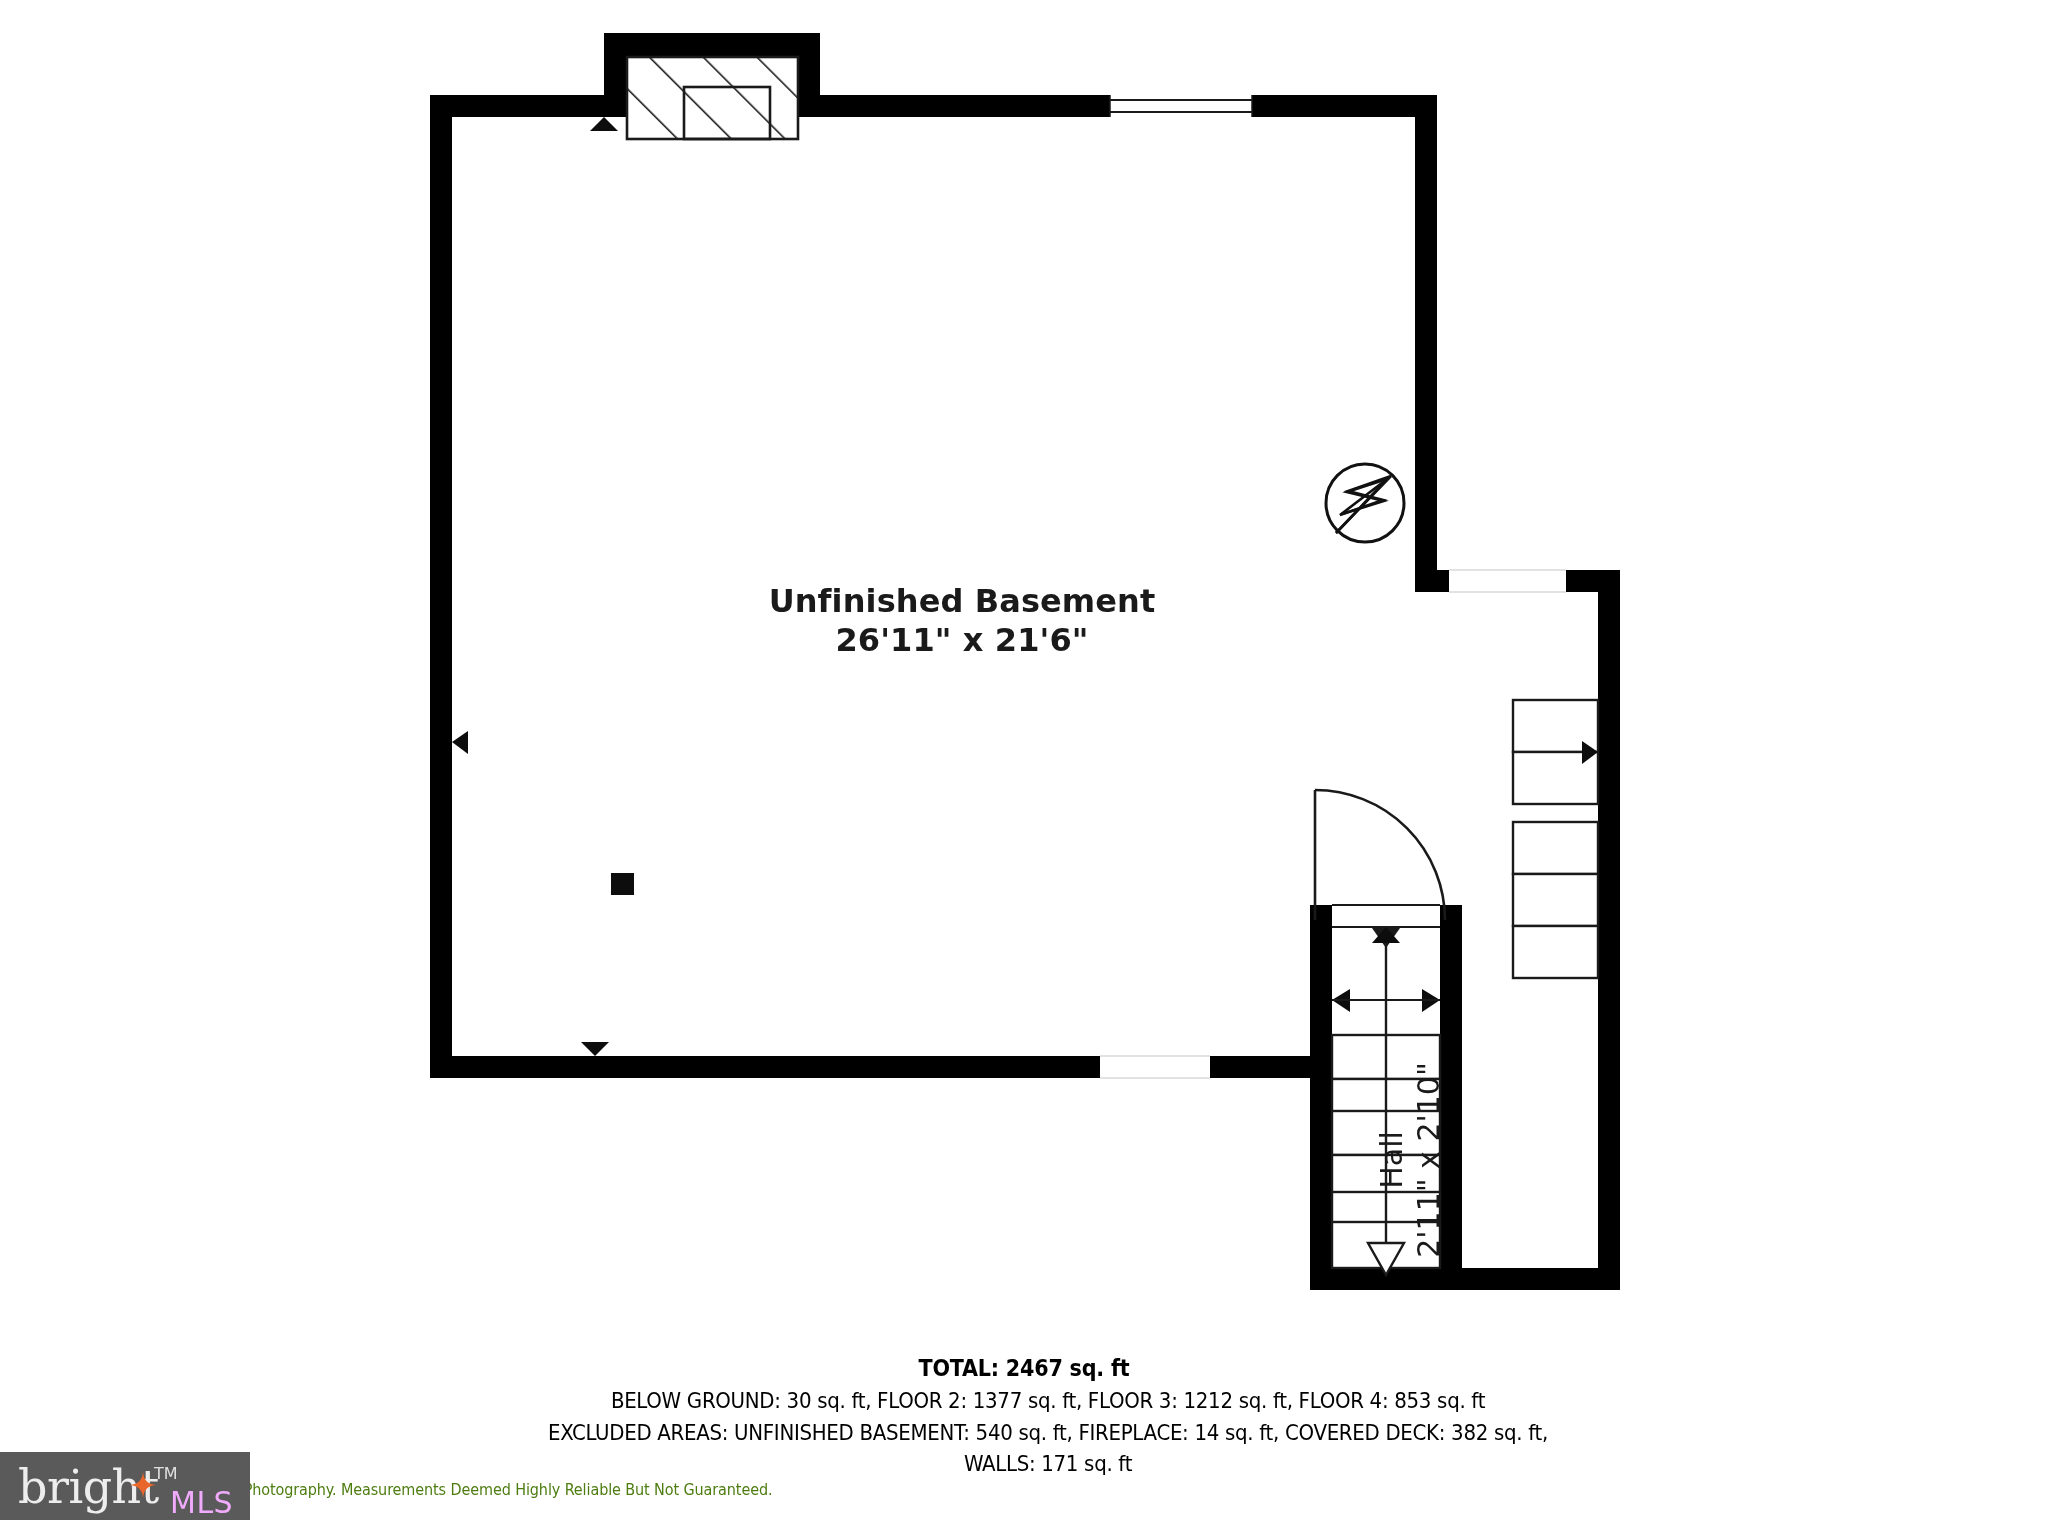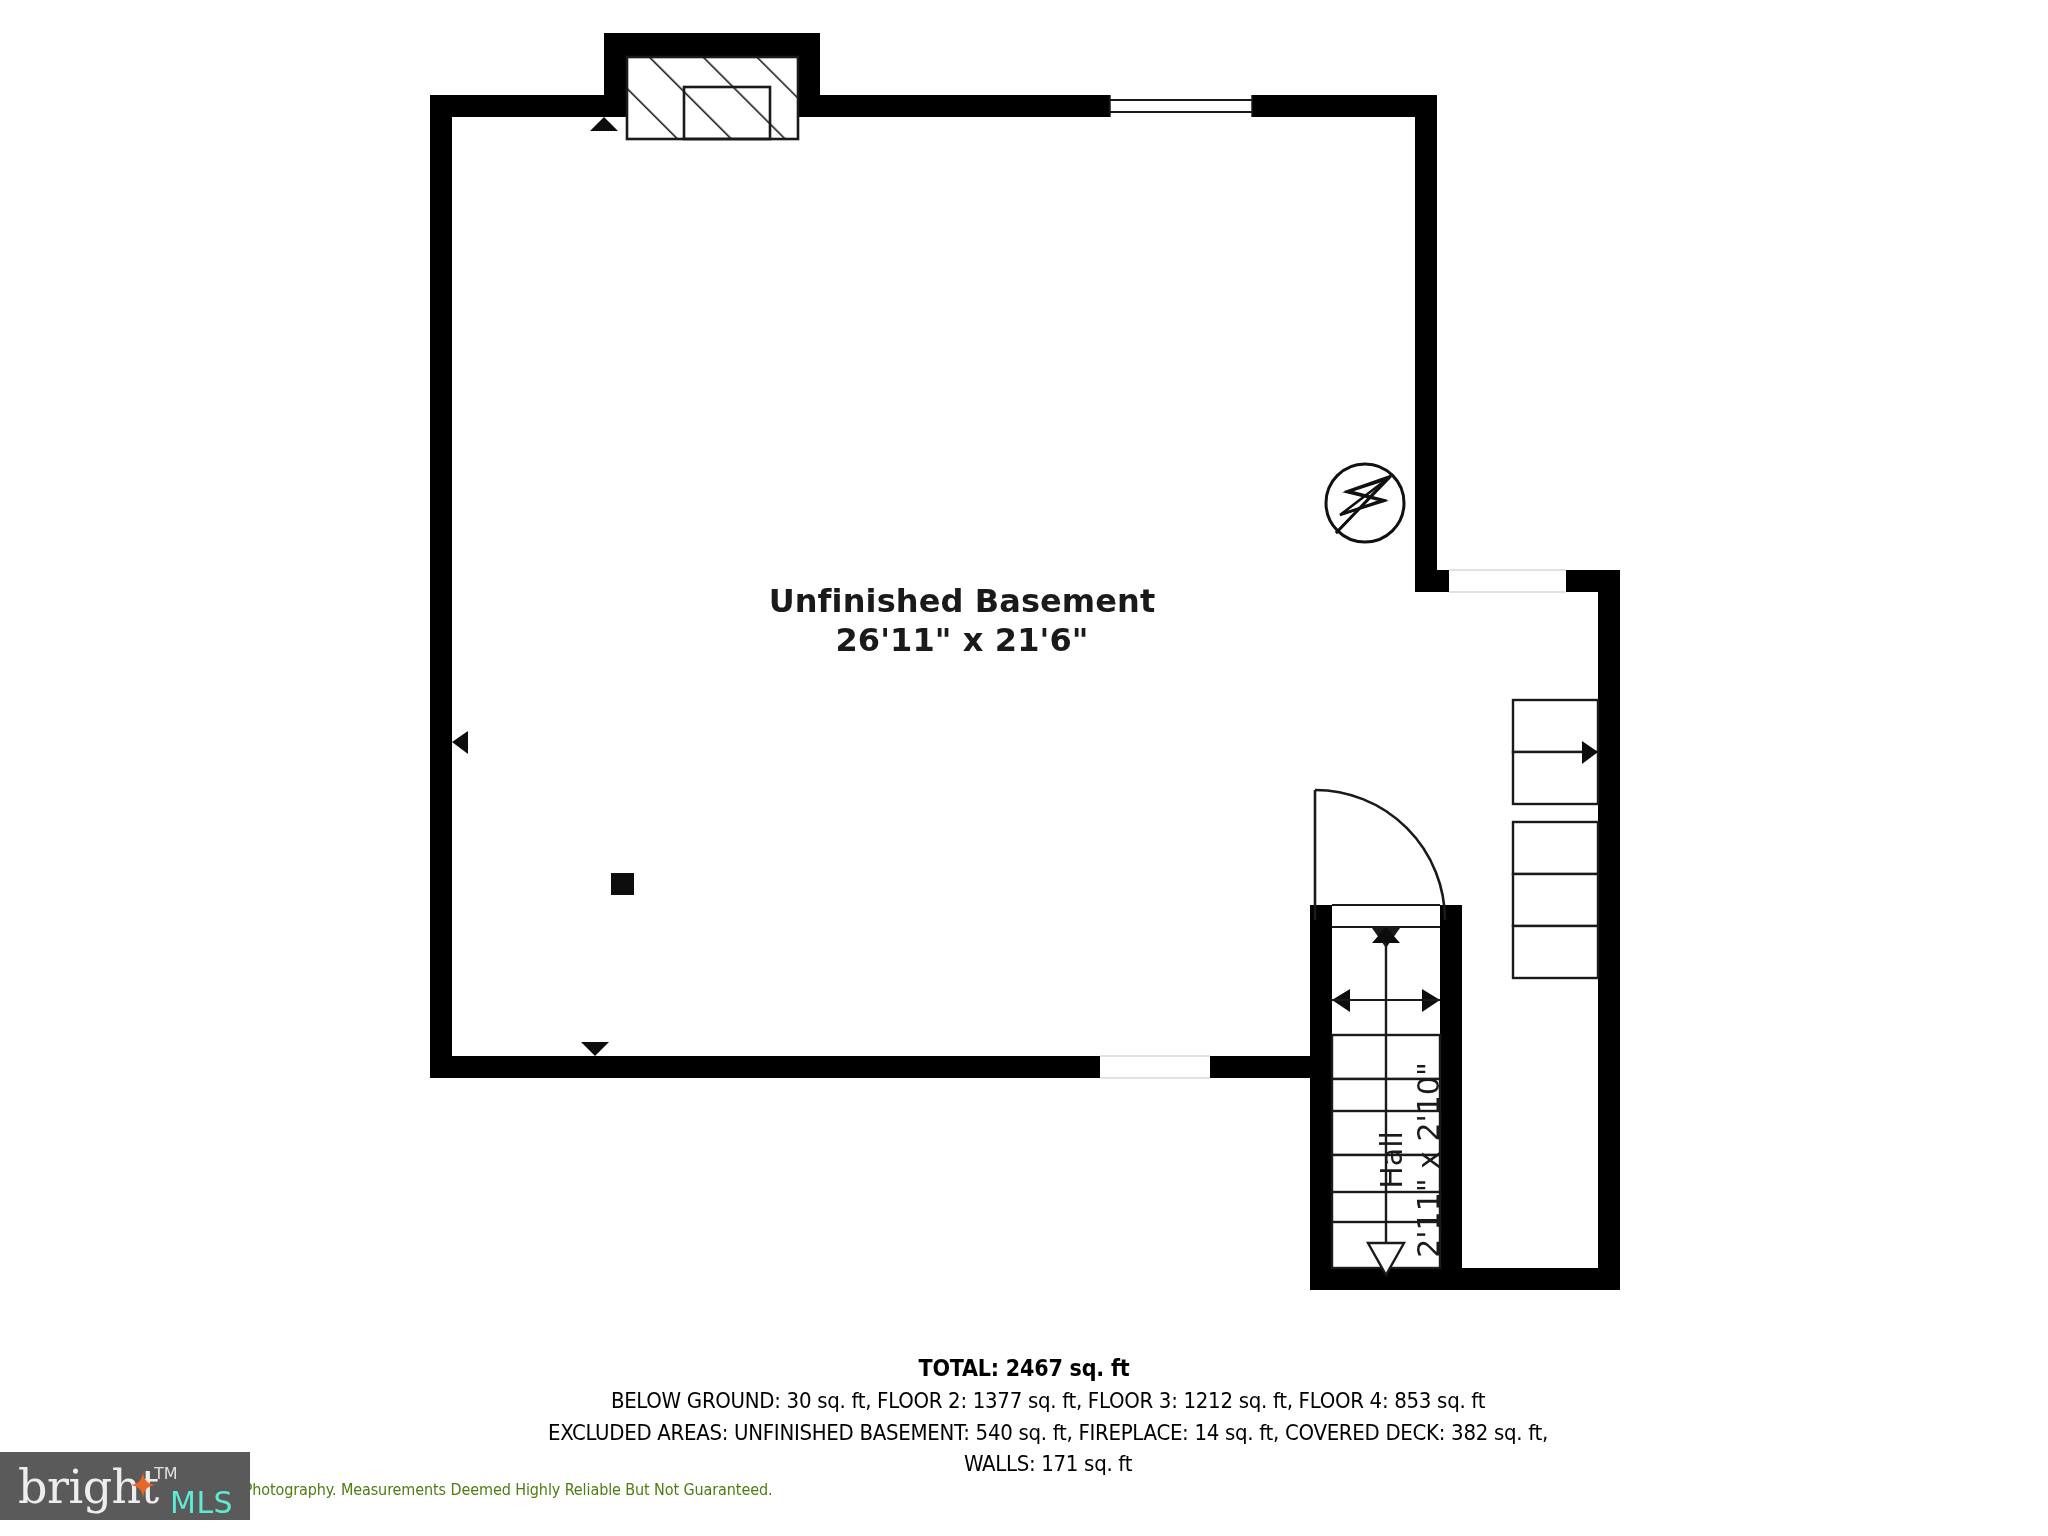--- a/index.html
+++ b/index.html
@@ -148,21 +148,21 @@
     font-size: 16px;
     color: #e0e0e0;
     line-height: 1;
   }
   #brand-logo .brand-mls {
     position: absolute;
     left: 152px;
     top: 26px;
     font-family: "DejaVu Sans", "Liberation Sans", sans-serif;
     font-size: 30px;
-    color: #5eead4;
+    color: #f0abfc;
     letter-spacing: 0.5px;
     line-height: 1;
   }
 </style>
 </head>
 <body>
 
 <div id="plan-stage">
 
   <svg id="floorplan-svg" viewBox="0 0 2048 1536" xmlns="http://www.w3.org/2000/svg">

